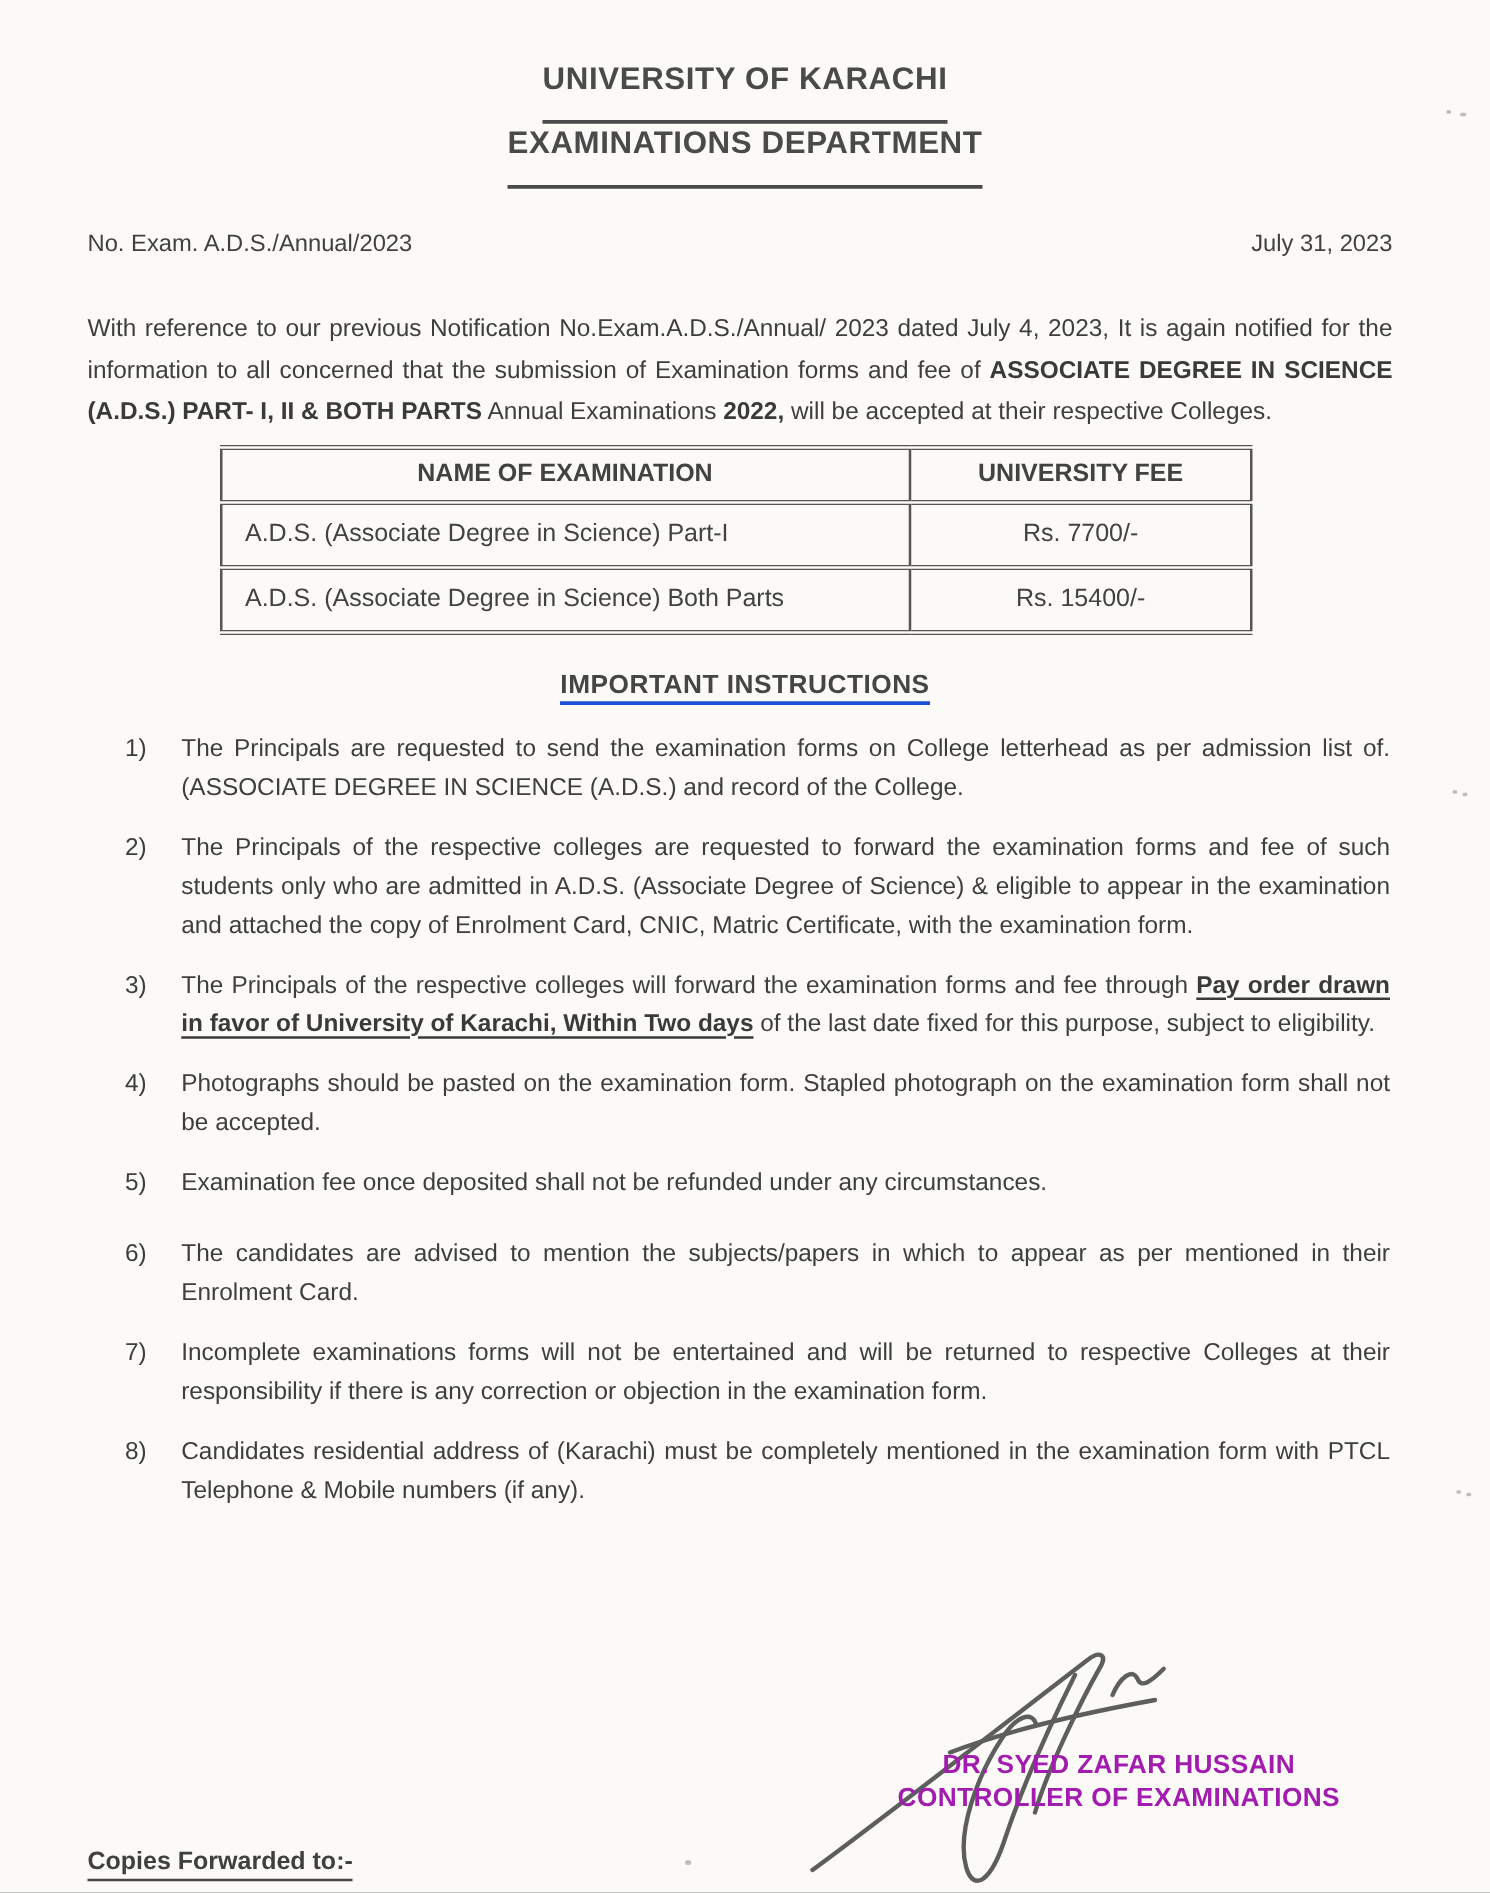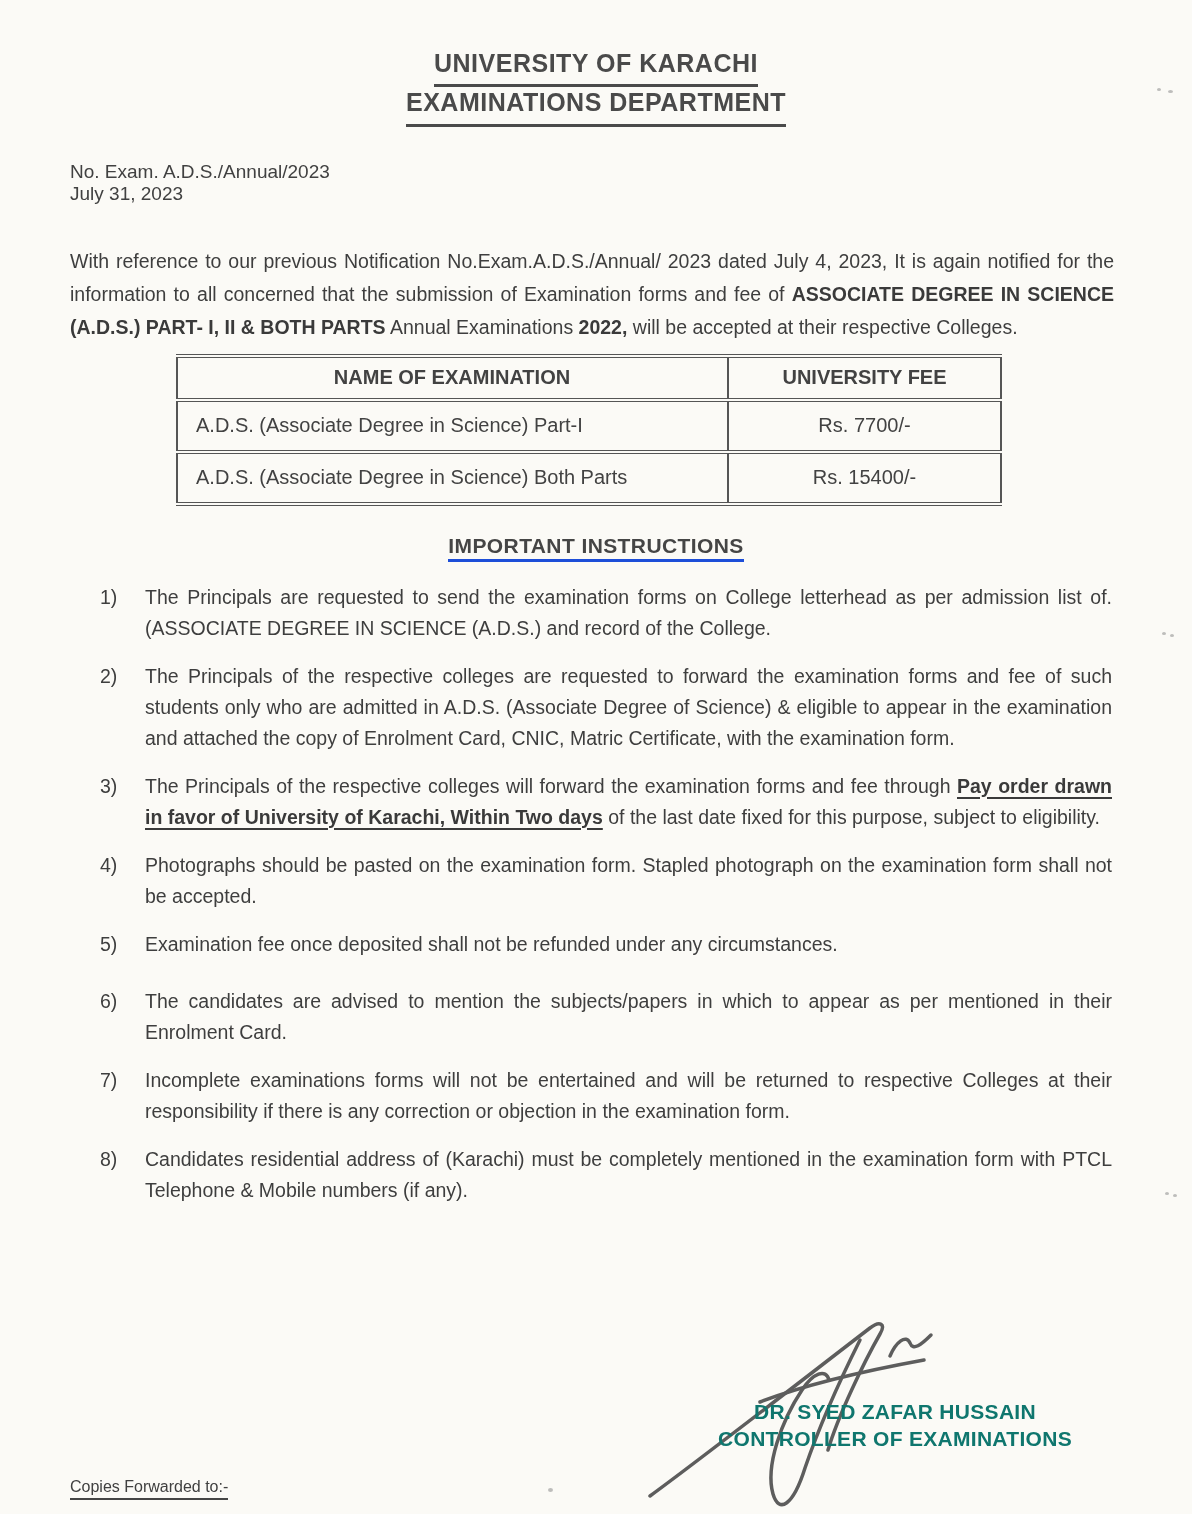--- a/index.html
+++ b/index.html
@@ -12,26 +12,26 @@
     color:#3d3d3d;
     overflow:hidden;
   }
   
   .header { padding-top:48px; text-align:center; line-height:1.25; }
   .title-line {
     display:inline-block;
     font-size:25px; font-weight:bold; color:#4a4a4a;
     letter-spacing:0.5px;
     border-bottom:3px solid #4a4a4a;
-    padding-bottom:5px;
+    padding-bottom:17px;
   }
   .ref-row {
     display:flex; justify-content:space-between;
     margin:34px 78px 0 70px;
-    font-size:19px; color:#414141;flex-direction:column;
+    font-size:19px; color:#414141;
   }
   .notif-wrap { text-align:center; margin-top:40px; }
   .notif-heading {
     display:inline-block;
     font-size:23px; font-weight:bold; color:#474747;
     letter-spacing:13px;
     border-bottom:3px solid #4a4a4a;
     padding:0 4px 2px 8px;
   }
   
@@ -79,28 +79,28 @@
     display:flex;
     margin-bottom:17px;
     font-size:19.5px; line-height:31px; color:#3e3e3e;
   }
   .inst-num { flex:none; width:45px; }
   .inst-text { flex:1; text-align:justify; }
   .emph { font-weight:bold; text-decoration:underline; text-decoration-thickness:2px; text-underline-offset:4px; color:#3a3a3a; }
   
   .sig-block {
     position:absolute; left:690px; top:1398px; width:410px;
-    text-align:center; font-size:21px; font-weight:bold; color:#0f766e;
+    text-align:center; font-size:21px; font-weight:bold; color:#a21caf;
     line-height:27px; letter-spacing:0.3px;
   }
   .sig-svg { position:absolute; left:632px; top:1318px; }
   
   .copies-label {
     position:absolute; left:70px; top:1478px;
-    font-size:16px; font-weight:normal; color:#404040;
+    font-size:20px; font-weight:bold; color:#404040;
     border-bottom:2.5px solid #454545; padding-bottom:2px;
   }
   
   .speck { position:absolute; background:#8a8a8a; border-radius:50%; opacity:0.55; }
 </style>
 </head>
 <body>
 
 <div class="page">
 

